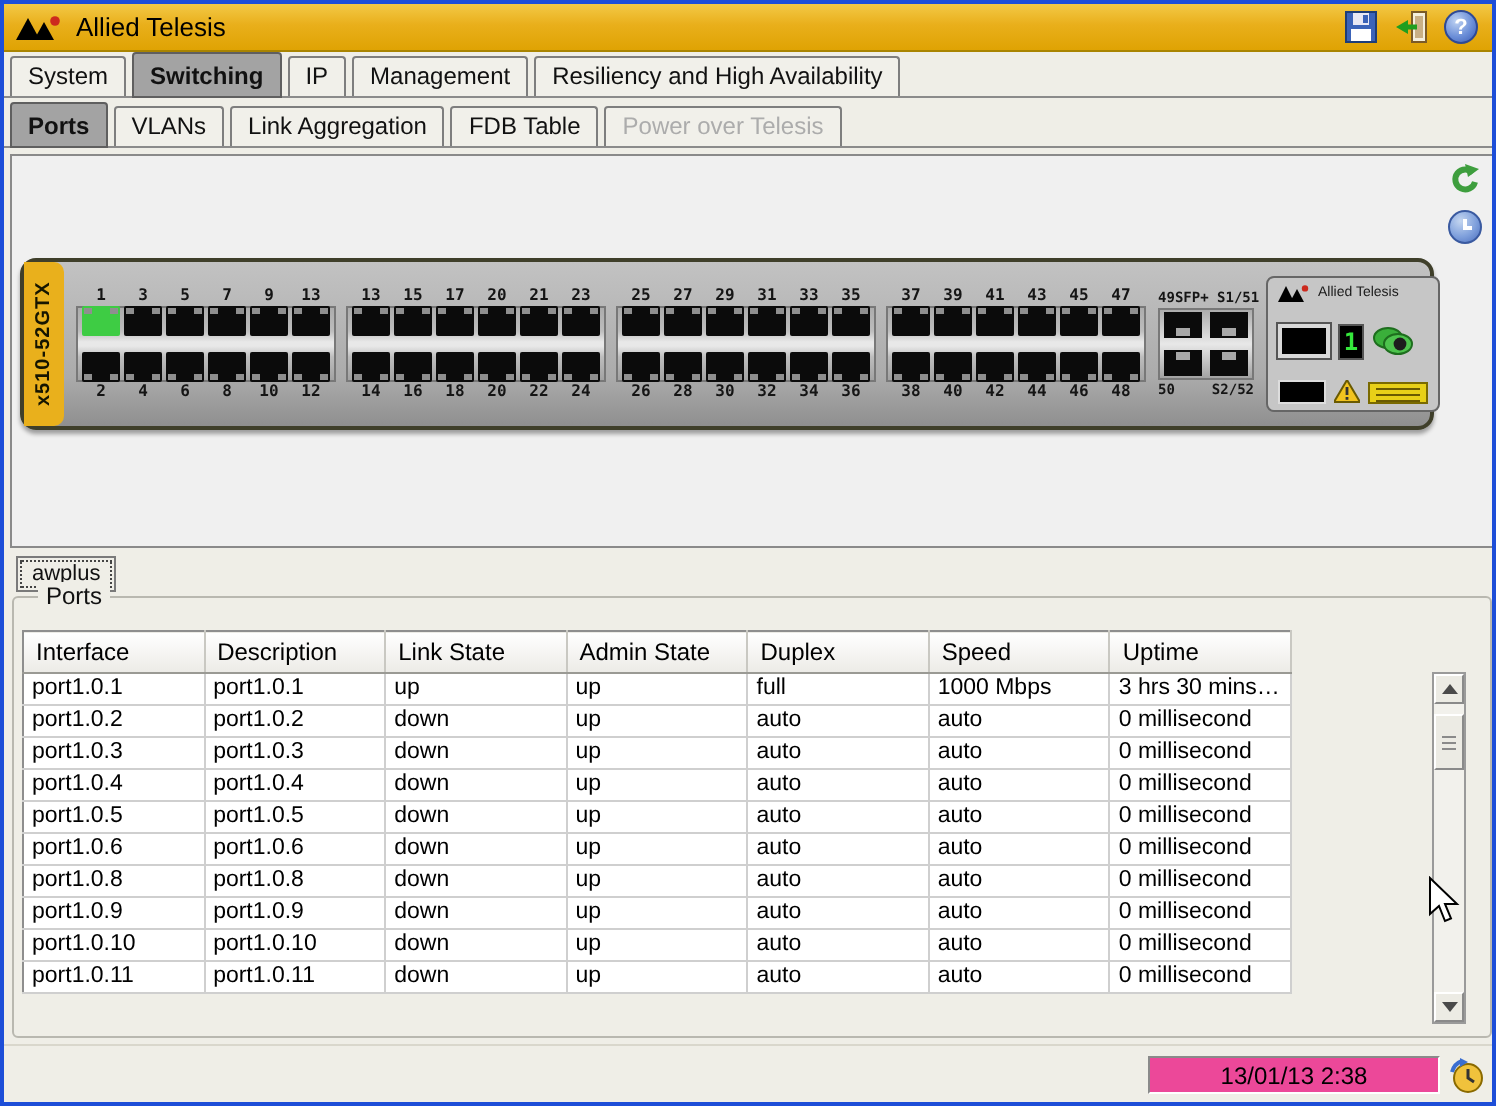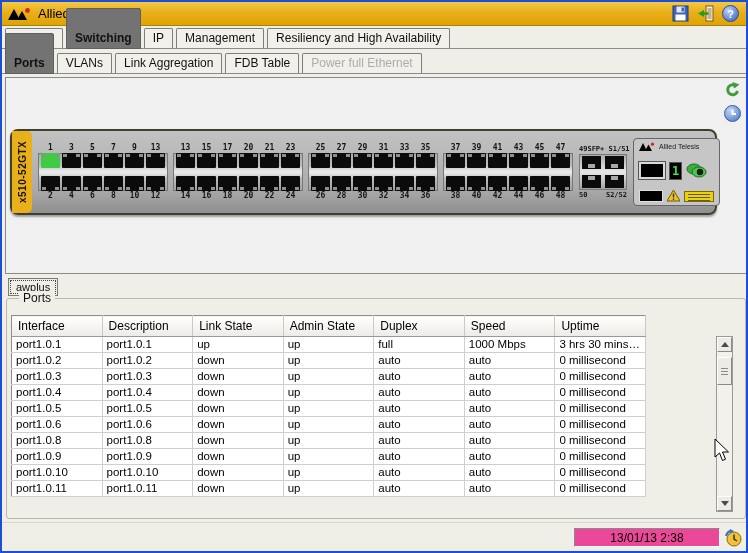--- a/index.html
+++ b/index.html
@@ -20,21 +20,21 @@
     border:1px solid #2E4A96; }
 
   
   .tabrow { position:absolute; left:0; right:0; display:flex; align-items:flex-end;
     padding:0 3px; background:#EFEEE7; border-bottom:1px solid #8B8B8B; }
   .tabrow1 { top:25px; height:22px; }
   .tabrow2 { top:48px; height:24px; }
   .tab { border:1px solid #7E7E7E; border-bottom:none; background:#F1F0EA;
     font-size:12px; color:#111; padding:2px 8px 3px; margin-right:3px;
     border-radius:2px 2px 0 0; white-space:nowrap; cursor:pointer; }
-  .tab.active { background:#737373; font-weight:bold; padding-top:22px;
+  .tab.active { background:#a3a3a3; font-weight:bold; padding-top:4px;
     margin-bottom:-1px; border-bottom:1px solid #F0F0F0; border-color:#5F5F5F; }
   .tab.disabled { color:#ACACAC; cursor:default; }
 
   
   .content-panel { position:absolute; left:3px; top:75px; width:742px; height:197px;
     background:#F0F0F0; border:1px solid #8A8A8A; }
 
   
   .device { position:absolute; left:8px; top:127px; width:707px; height:86px;
     background:linear-gradient(180deg,#C2C2C2,#ABABAB 70%,#8F8F8F);
@@ -182,21 +182,21 @@
       <div class="tab">IP</div>
       <div class="tab">Management</div>
       <div class="tab">Resiliency and High Availability</div>
     </div>
 
   <div class="tabrow tabrow2">
       <div class="tab active">Ports</div>
       <div class="tab">VLANs</div>
       <div class="tab">Link Aggregation</div>
       <div class="tab">FDB Table</div>
-      <div class="tab disabled">Power full Ethernet</div>
+      <div class="tab disabled">Power over Telesis</div>
     </div>
 
   <div class="content-panel"></div>
 
   <div class="device">
     <div class="model-strip">x510-52GTX</div>
     <div class="port-groups">
         <div class="port-group">
           <div class="group-frame"></div>
           <div class="port-col">

